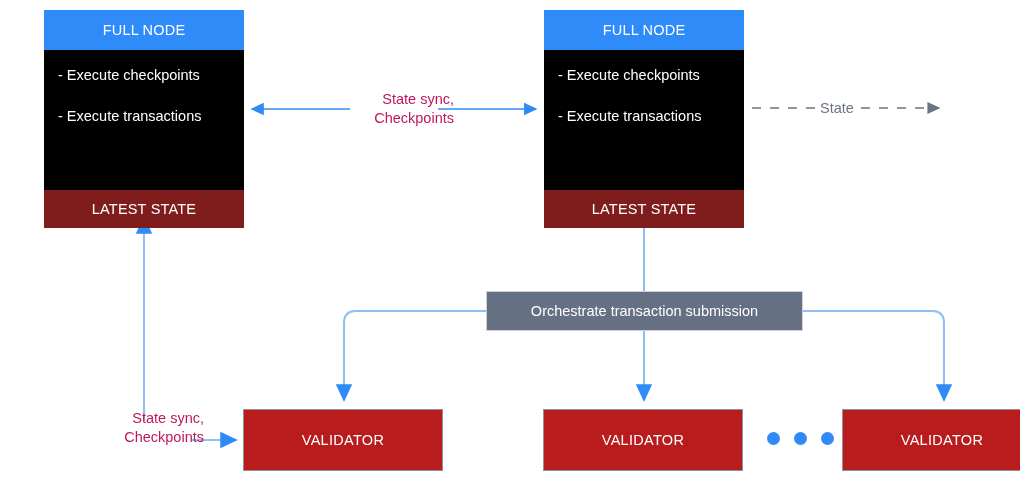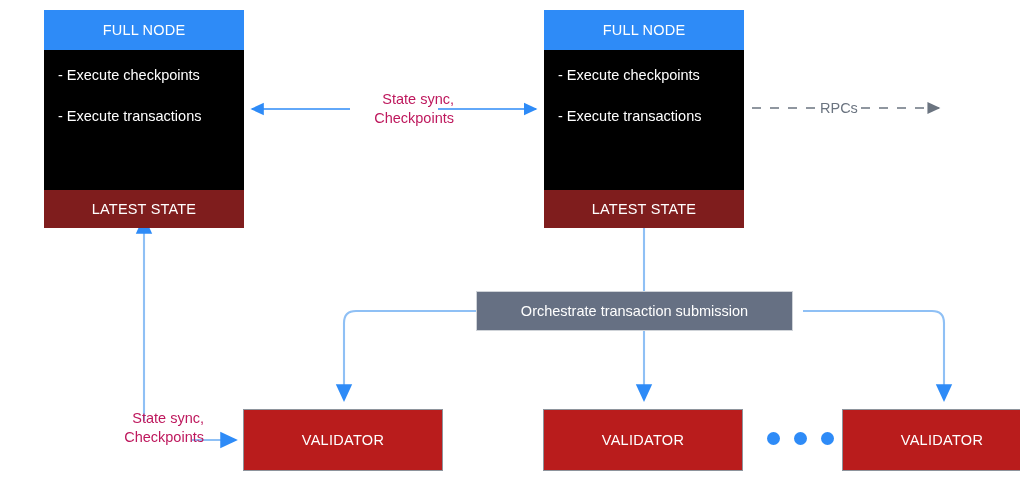--- a/index.html
+++ b/index.html
@@ -73,21 +73,21 @@
     font-size: 14.5px;
     letter-spacing: 0.3px;
     display: flex;
     align-items: center;
     justify-content: center;
   }
 
   
   .orchestrate {
     position: absolute;
-    left: 442px;
+    left: 452px;
     top: 291px;
     width: 317px;
     height: 40px;
     background: #667083;
     border: 1px solid #cfd3d8;
     box-sizing: border-box;
     color: #ffffff;
     font-size: 14.5px;
     display: flex;
     align-items: center;
@@ -202,21 +202,21 @@
     <div class="node-body">
       <div class="bullet">- Execute checkpoints</div>
       <div class="bullet">- Execute transactions</div>
     </div>
     <div class="node-footer">LATEST STATE</div>
   </div>
 
   <div class="label-blue" style="left:300px; top:90px; width:120px;">State sync,
 Checkpoints</div>
 
-  <div class="label-gray" style="left:784px; top:99px;">RPCs</div>
+  <div class="label-gray" style="left:784px; top:99px;">State</div>
 
   <div class="label-blue" style="left:50px; top:409px; width:120px;">State sync,
 Checkpoints</div>
 
   <div class="orchestrate">Orchestrate transaction submission</div>
 
   <div class="validator" style="left:209px; top:409px;">VALIDATOR</div>
 
   <div class="validator" style="left:509px; top:409px;">VALIDATOR</div>
 

